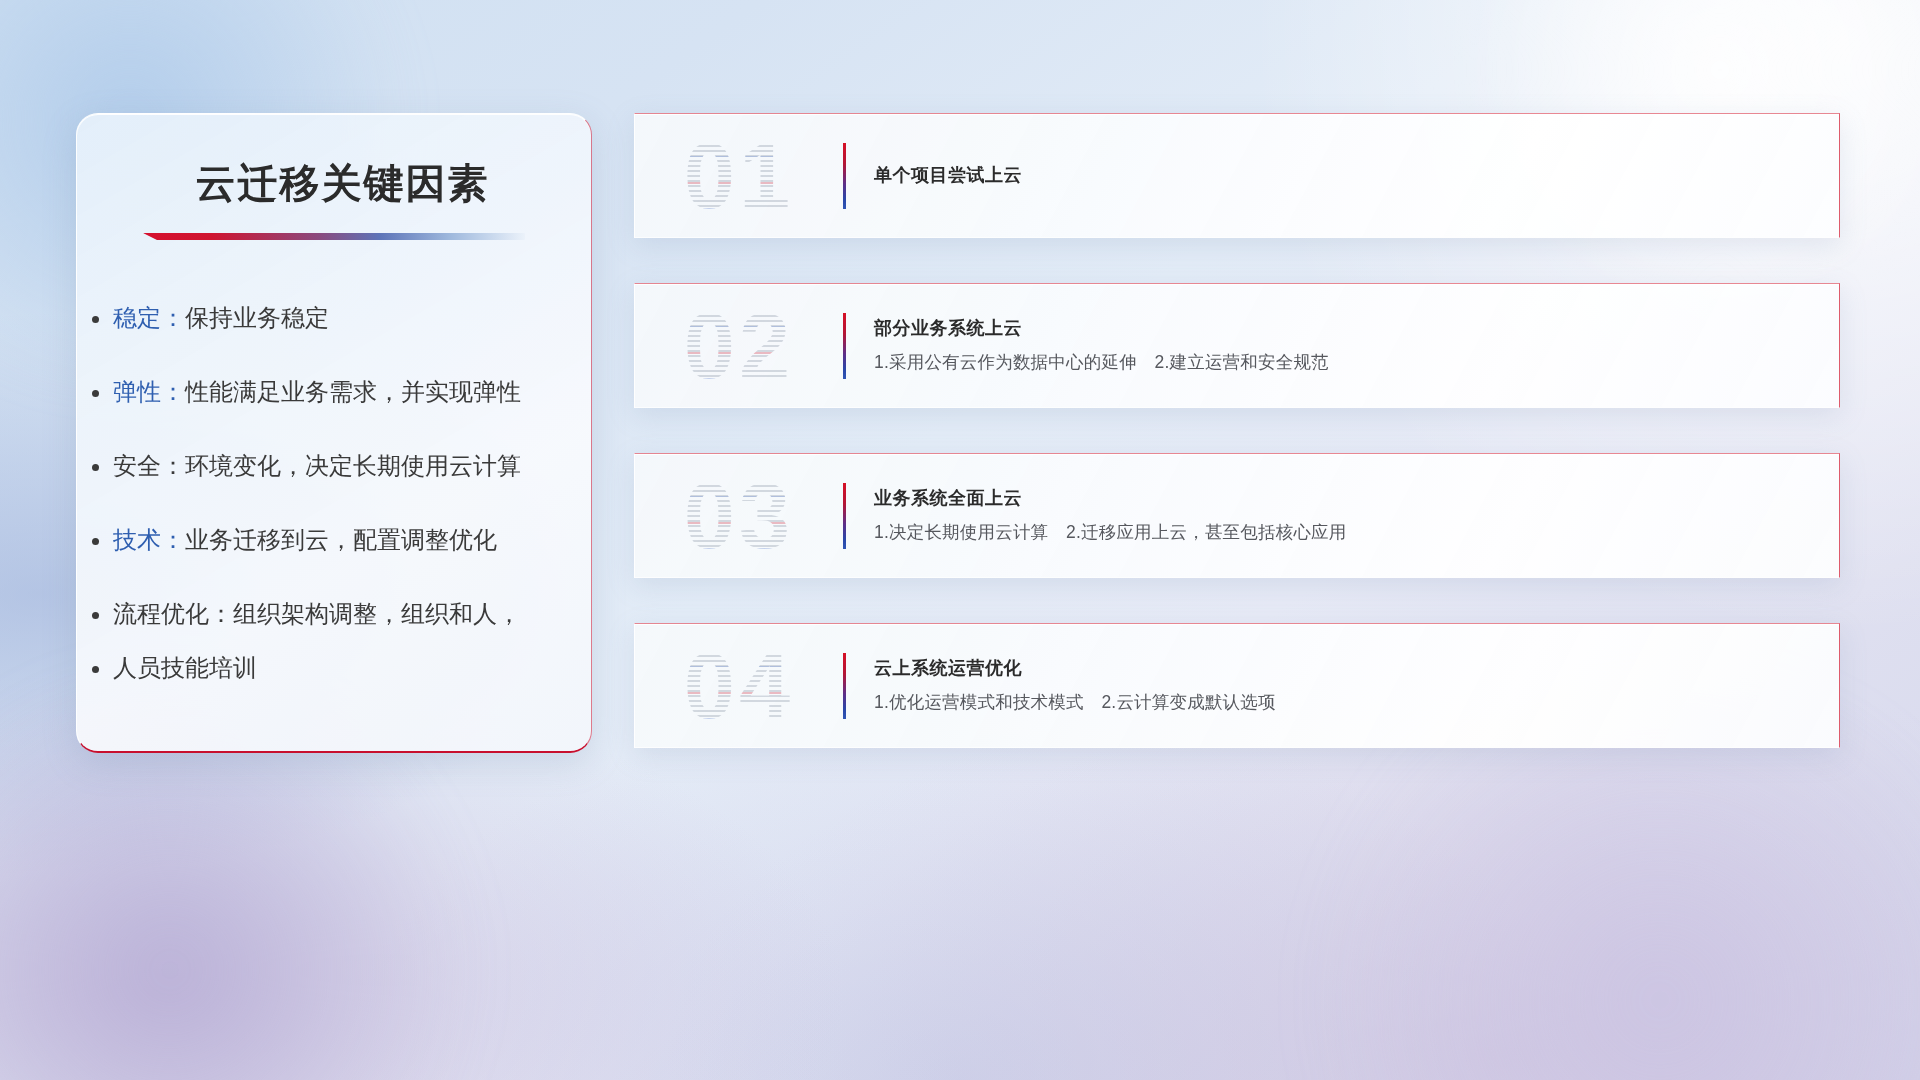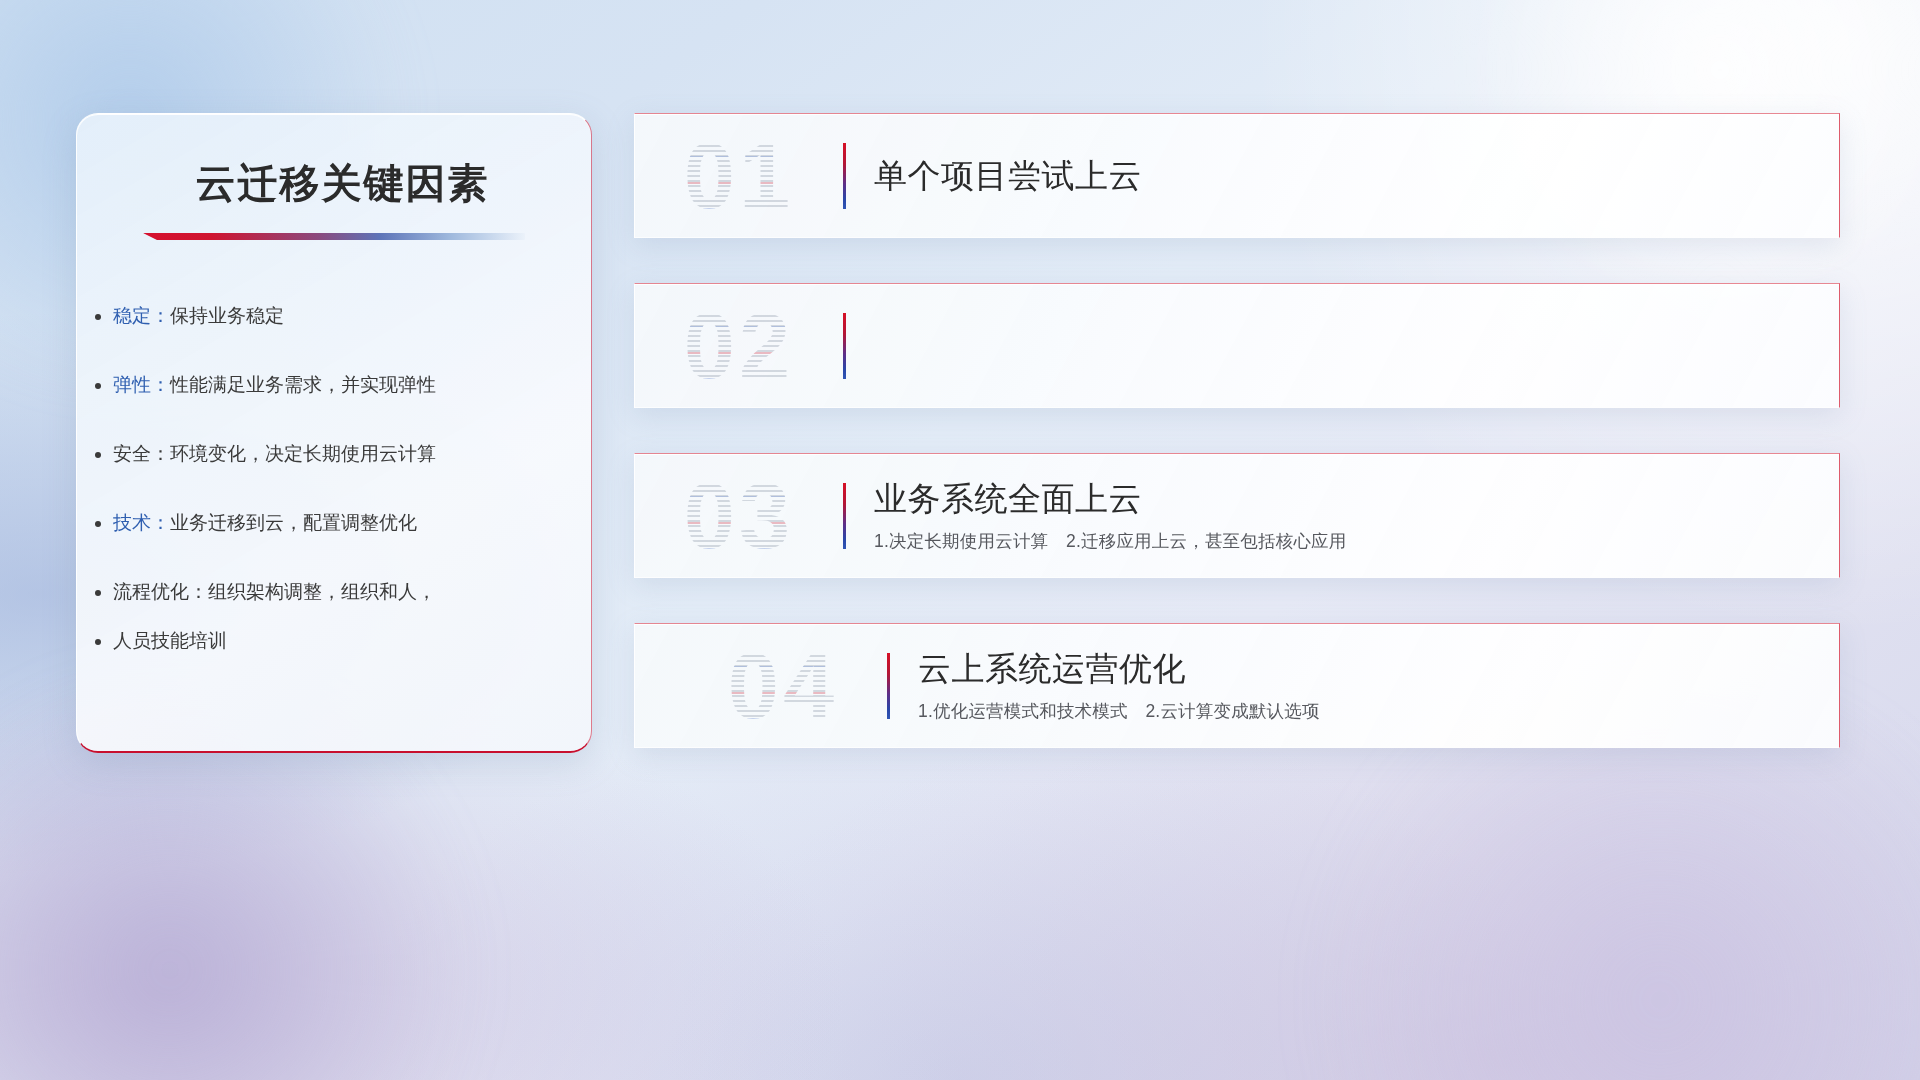--- a/index.html
+++ b/index.html
@@ -42,38 +42,38 @@
     margin-top:42px; text-align:center;
     font-size:40px; font-weight:bold; color:#2b2b2b; letter-spacing:2px;padding-left:17px;
   }
   .title-rule{
     margin:22px auto 0 auto; width:382px; height:7px; border-radius:1px;
     background:linear-gradient(90deg,#d5102e 0%,#cf1430 18%,#8a4a7e 46%,#5d74b8 62%,#9db7dc 80%,rgba(210,225,240,.15) 100%);
     clip-path:polygon(0 0,100% 0,100% 100%,14px 100%);
   }
   .factor-list{ margin:66px 0 0 36px; }
   .factor{
-    font-size:19px; line-height:1.0; color:#3a3a3a; margin-bottom:50px; white-space:nowrap;
+    font-size:24px; line-height:1.0; color:#3a3a3a; margin-bottom:50px; white-space:nowrap;
   }
   .factor .k{ color:#2f5fb0; }
   .factor.last{ margin-bottom:30px; }
 
   
   .cards{ position:absolute; left:634px; top:113px; width:1206px; }
   .card{
     position:relative; height:125px; margin-bottom:45px;
     display:flex; align-items:center;
     background:linear-gradient(118deg, rgba(246,249,252,.92) 0%, rgba(250,252,254,.95) 40%, rgba(255,255,255,.97) 72%, rgba(252,253,255,.95) 100%);
     border-top:1.6px solid rgba(214,40,60,.55);
     border-right:1.6px solid rgba(214,40,60,.75);
     border-bottom:1px solid rgba(255,255,255,.8);
     border-left:1px solid rgba(255,255,255,.85);
     box-shadow:0 8px 26px rgba(120,140,175,.17), inset 0 1px 0 rgba(255,255,255,.9);
   }
-  .card:last-child{ margin-bottom:0;padding-left:44px; }
+  .card:last-child{ margin-bottom:0; }
 
   .num-wrap{
     position:relative; width:208px; height:145px; flex:0 0 208px;
     display:flex; align-items:center; justify-content:center; overflow:hidden;
   }
   .ghost-num{
     position:relative;
     font-size:92px; font-weight:bold; letter-spacing:4px;
     line-height:1;
     color:transparent;
@@ -97,21 +97,21 @@
     -webkit-background-clip:text; background-clip:text;
     font-size:92px; font-weight:bold; letter-spacing:4px; line-height:1;
   }
 
   .divider{
     flex:0 0 3px; width:3px; height:66px; margin-right:28px;
     background:linear-gradient(180deg,#d61026 0%,#b31636 32%,#5d2f88 62%,#2a46a8 85%,#2f56b5 100%);
   }
   .card-text{ flex:1 1 auto; padding-right:26px; }
   .card-title{
-    font-size:33px; font-weight:normal; color:#2b2b2b; letter-spacing:.5px; line-height:1.25;
+    font-size:18px; font-weight:bold; color:#2b2b2b; letter-spacing:.5px; line-height:1.25;
   }
   .card-desc{
     margin-top:10px; font-size:17.5px; color:#56585e; letter-spacing:.2px; white-space:pre;
   }
 </style>
 </head>
 <body>
 
 <div class="glow-tl"></div>
 <div class="glow-tr"></div>
@@ -153,20 +153,24 @@
     <div class="card-text">
       <div class="card-title">单个项目尝试上云</div>
     </div>
   </article>
 
   <article class="card">
     <div class="num-wrap">
       <span class="ghost-num" data-n="02">02</span>
     </div>
     <div class="divider"></div>
+    <div class="card-text">
+      <div class="card-title">部分业务系统上云</div>
+      <div class="card-desc">1.采用公有云作为数据中心的延伸　2.建立运营和安全规范</div>
+    </div>
   </article>
 
   <article class="card">
     <div class="num-wrap">
       <span class="ghost-num" data-n="03">03</span>
     </div>
     <div class="divider"></div>
     <div class="card-text">
       <div class="card-title">业务系统全面上云</div>
       <div class="card-desc">1.决定长期使用云计算　2.迁移应用上云，甚至包括核心应用</div>

